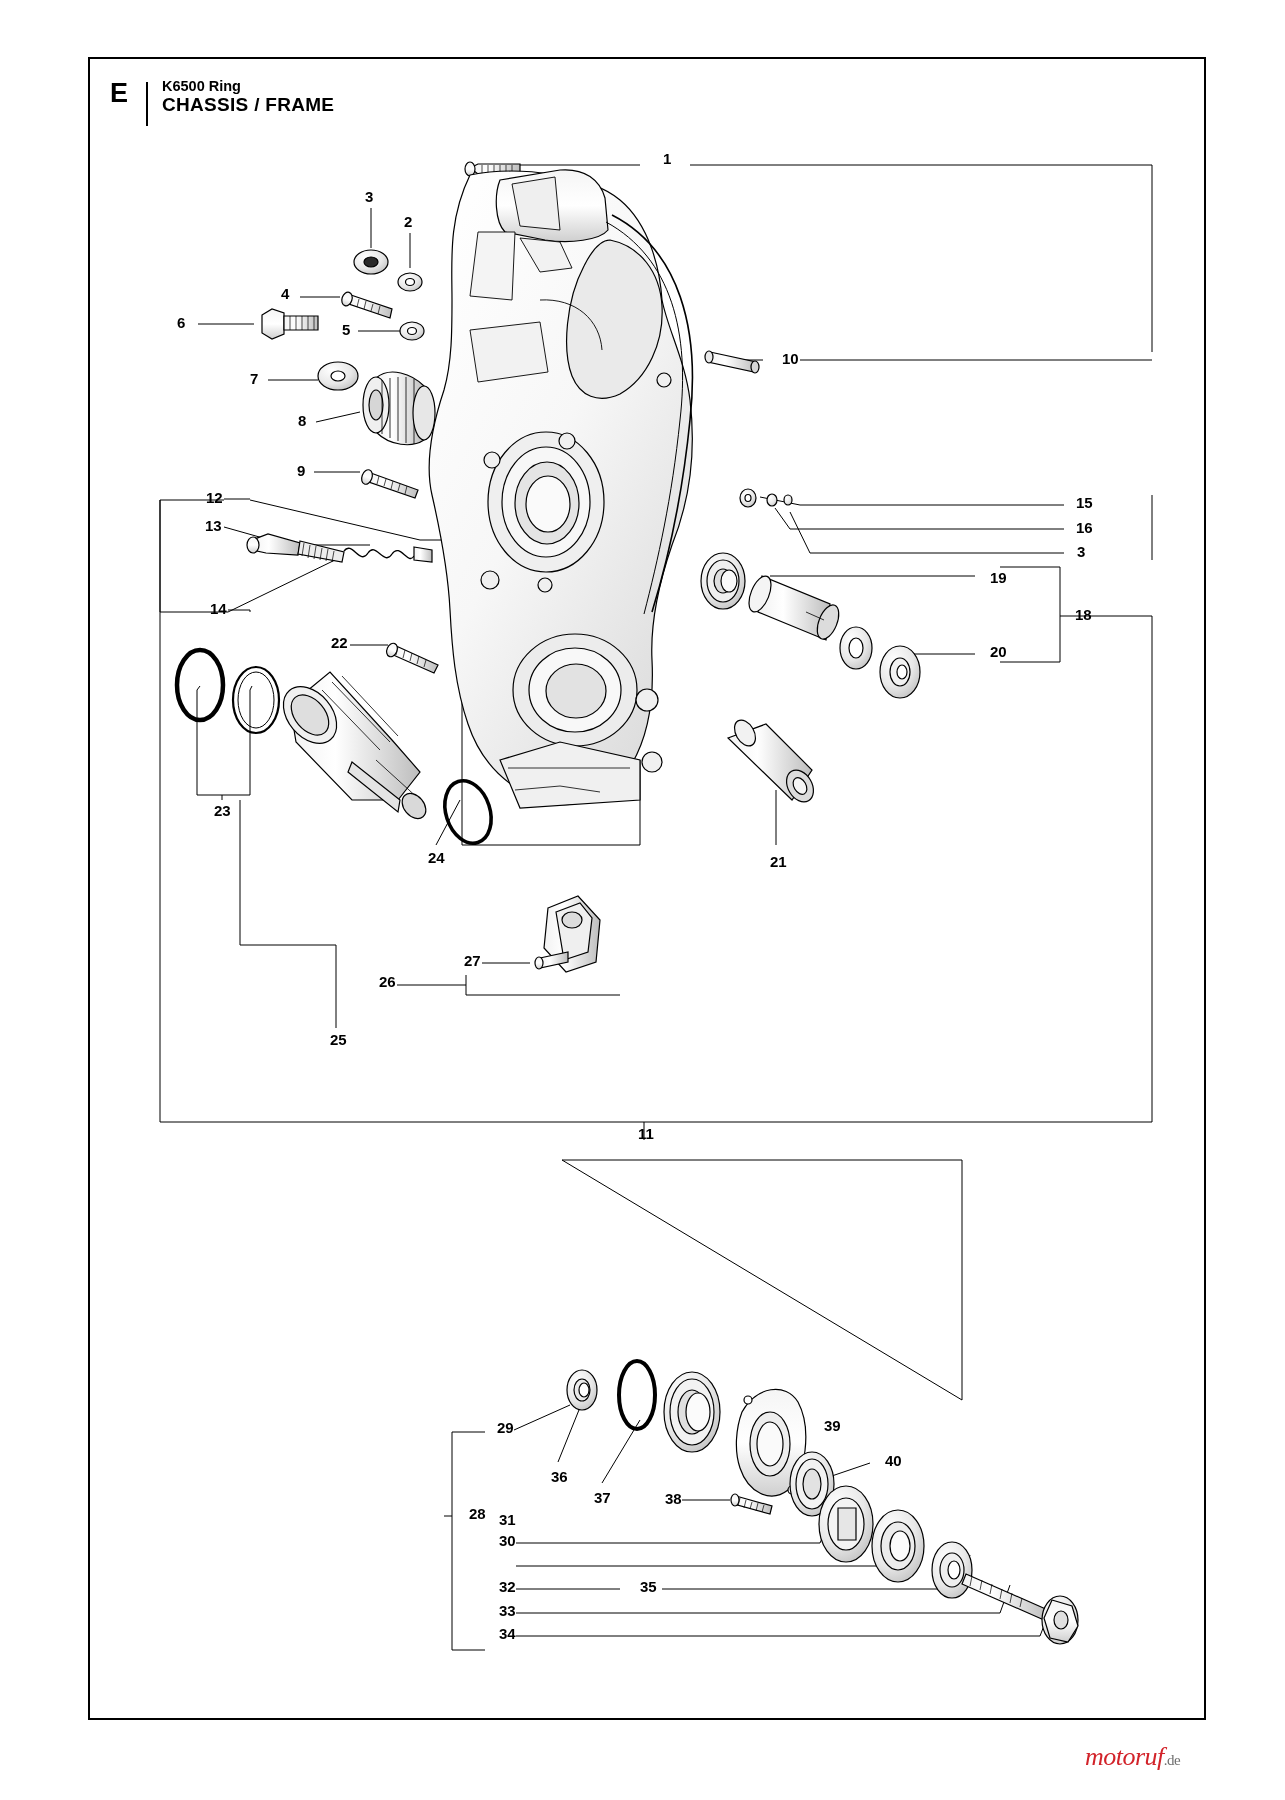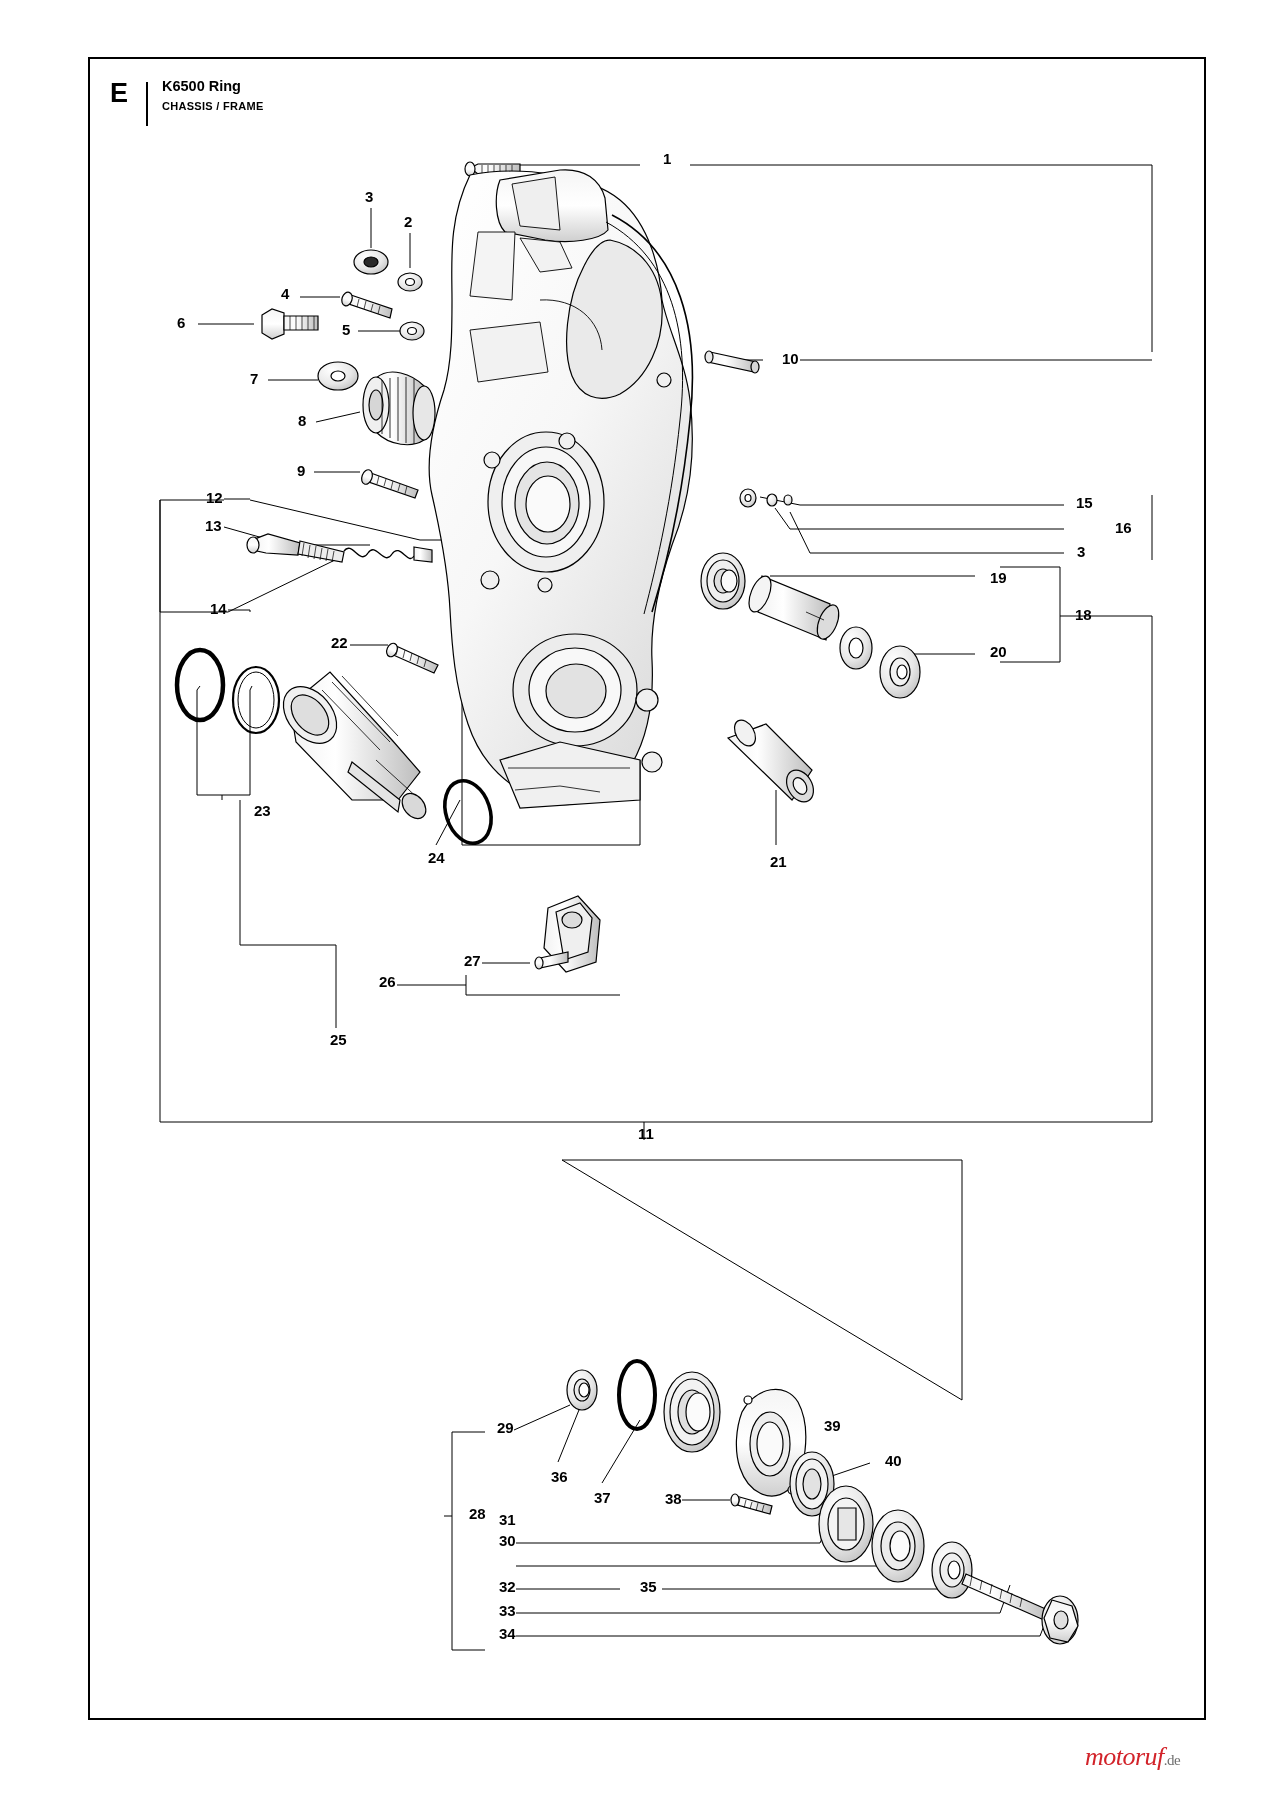--- a/index.html
+++ b/index.html
@@ -59,22 +59,22 @@
     left: 52px;
     top: 0px;
     font-size: 14.5px;
     font-weight: bold;
     color: #000;
     white-space: nowrap;
   }
   .section-title {
     position: absolute;
     left: 52px;
-    top: 22px;
-    font-size: 11px;
+    top: 16px;
+    font-size: 19px;
     font-weight: bold;
     color: #000;
     white-space: nowrap;
     letter-spacing: 0.3px;
   }
   .callout {
     position: absolute;
     font-size: 15px;
     font-weight: bold;
     color: #000;
@@ -506,28 +506,28 @@
     <div class="callout" style="left:177px; top:315px;">6</div>
     <div class="callout" style="left:250px; top:371px;">7</div>
     <div class="callout" style="left:298px; top:413px;">8</div>
     <div class="callout" style="left:297px; top:463px;">9</div>
     <div class="callout" style="left:782px; top:351px;">10</div>
     <div class="callout" style="left:638px; top:1126px;">11</div>
     <div class="callout" style="left:206px; top:490px;">12</div>
     <div class="callout" style="left:205px; top:518px;">13</div>
     <div class="callout" style="left:210px; top:601px;">14</div>
     <div class="callout" style="left:1076px; top:495px;">15</div>
-    <div class="callout" style="left:1076px; top:520px;margin-left:39px;">16</div>
+    <div class="callout" style="left:1076px; top:520px;">16</div>
     <div class="callout" style="left:1077px; top:544px;">3</div>
     <div class="callout" style="left:1075px; top:607px;">18</div>
     <div class="callout" style="left:990px; top:570px;">19</div>
     <div class="callout" style="left:990px; top:644px;">20</div>
     <div class="callout" style="left:770px; top:854px;">21</div>
     <div class="callout" style="left:331px; top:635px;">22</div>
-    <div class="callout" style="left:214px; top:803px;margin-left:40px;">23</div>
+    <div class="callout" style="left:214px; top:803px;">23</div>
     <div class="callout" style="left:428px; top:850px;">24</div>
     <div class="callout" style="left:330px; top:1032px;">25</div>
     <div class="callout" style="left:379px; top:974px;">26</div>
     <div class="callout" style="left:464px; top:953px;">27</div>
     <div class="callout" style="left:433px; top:1506px;margin-left:36px;">28</div>
     <div class="callout" style="left:497px; top:1420px;">29</div>
     <div class="callout" style="left:499px; top:1533px;">30</div>
     <div class="callout" style="left:499px; top:1512px;">31</div>
     <div class="callout" style="left:499px; top:1579px;">32</div>
     <div class="callout" style="left:499px; top:1603px;">33</div>

